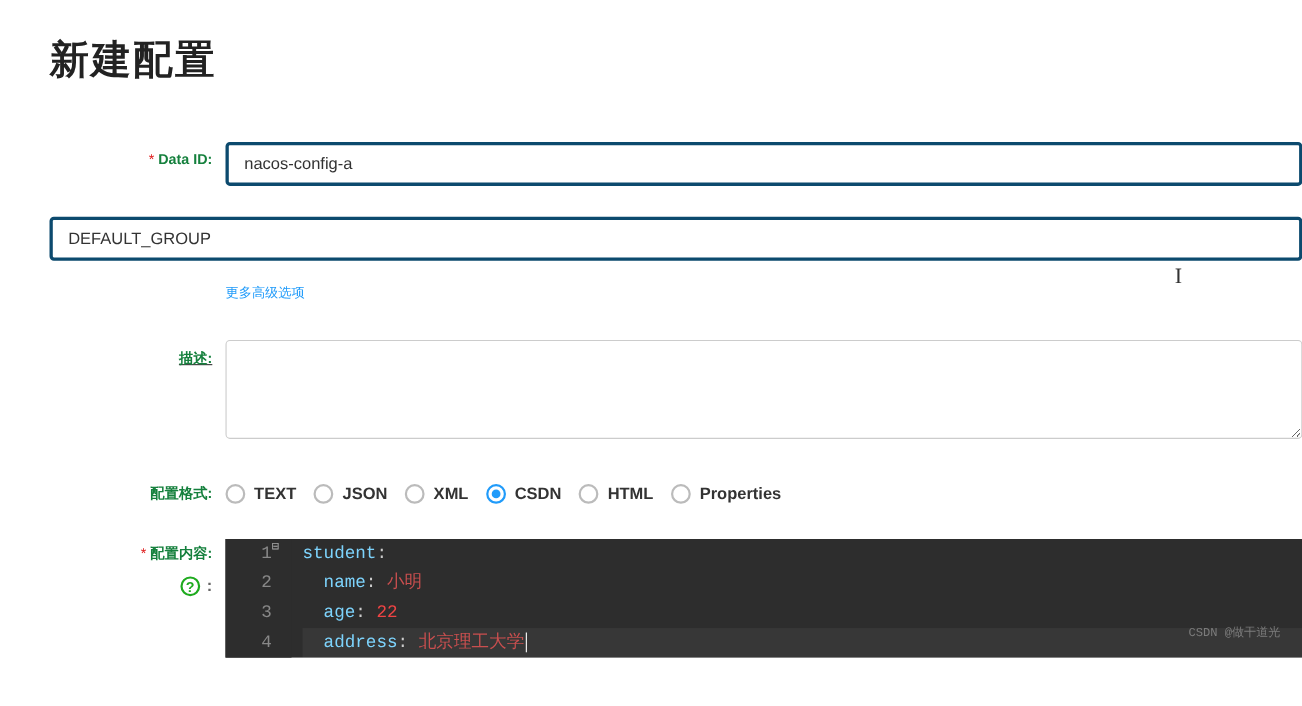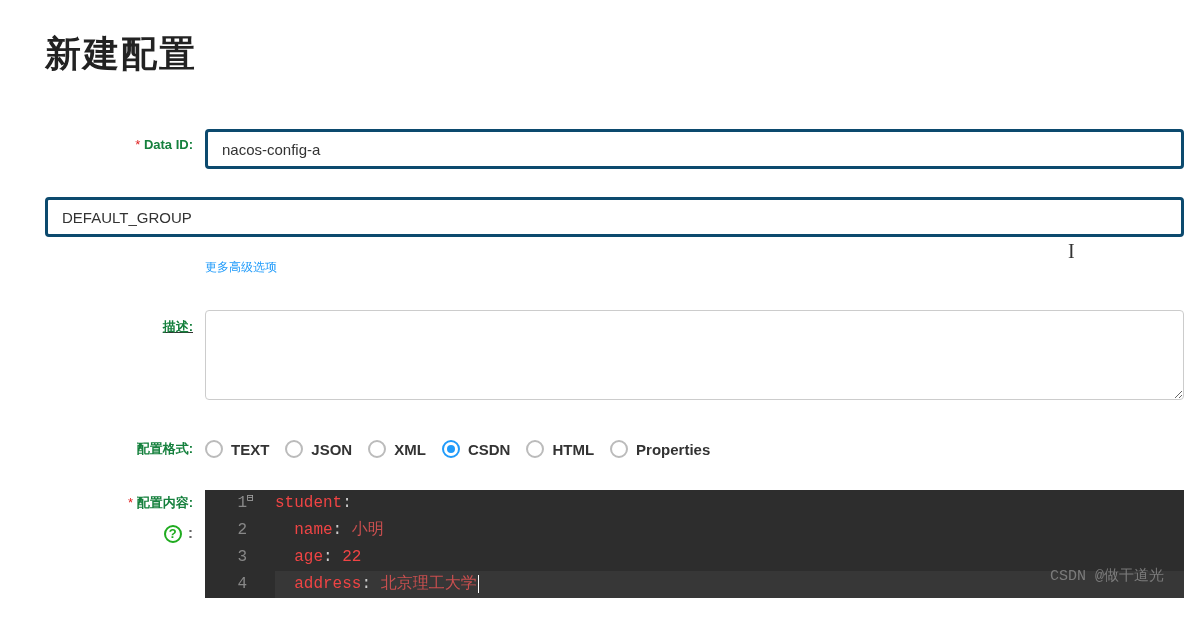--- a/index.html
+++ b/index.html
@@ -134,21 +134,21 @@
       height: 10px;
       color: #aaa;
       font-size: 11px;
       line-height: 10px;
     }
     .code-body {
       padding-left: 70px;
       min-height: 108px;
     }
     .code-line { white-space: pre; }
-    .tok-key { color: #ef4444; }
+    .tok-key { color: #7dd3fc; }
     .tok-colon { color: #ccc; }
     .tok-val-str { color: #c94f4f; }
     .tok-val-num { color: #ef4444; }
     .code-line.current { background: rgba(255,255,255,0.05); }
     .cursor {
       display: inline-block;
       width: 1px;
       height: 18px;
       background: #fff;
       vertical-align: text-bottom;
@@ -173,21 +173,21 @@
       font-weight: bold;
       margin-right: 2px;
     }
     .help-colon { color: #666; font-weight: 600; font-size: 15px; }
     .label-stack { display: flex; flex-direction: column; }
     .watermark {
       position: absolute;
       right: 20px;
       bottom: 8px;
       color: rgba(180,180,180,0.55);
-      font-size: 15px;
+      font-size: 11px;
       pointer-events: none;
     }
     .text-cursor-glyph {
       position: absolute;
       left: 1068px;
       top: 240px;
       font-size: 20px;
       color: #333;
       font-family: serif;
       pointer-events: none;

